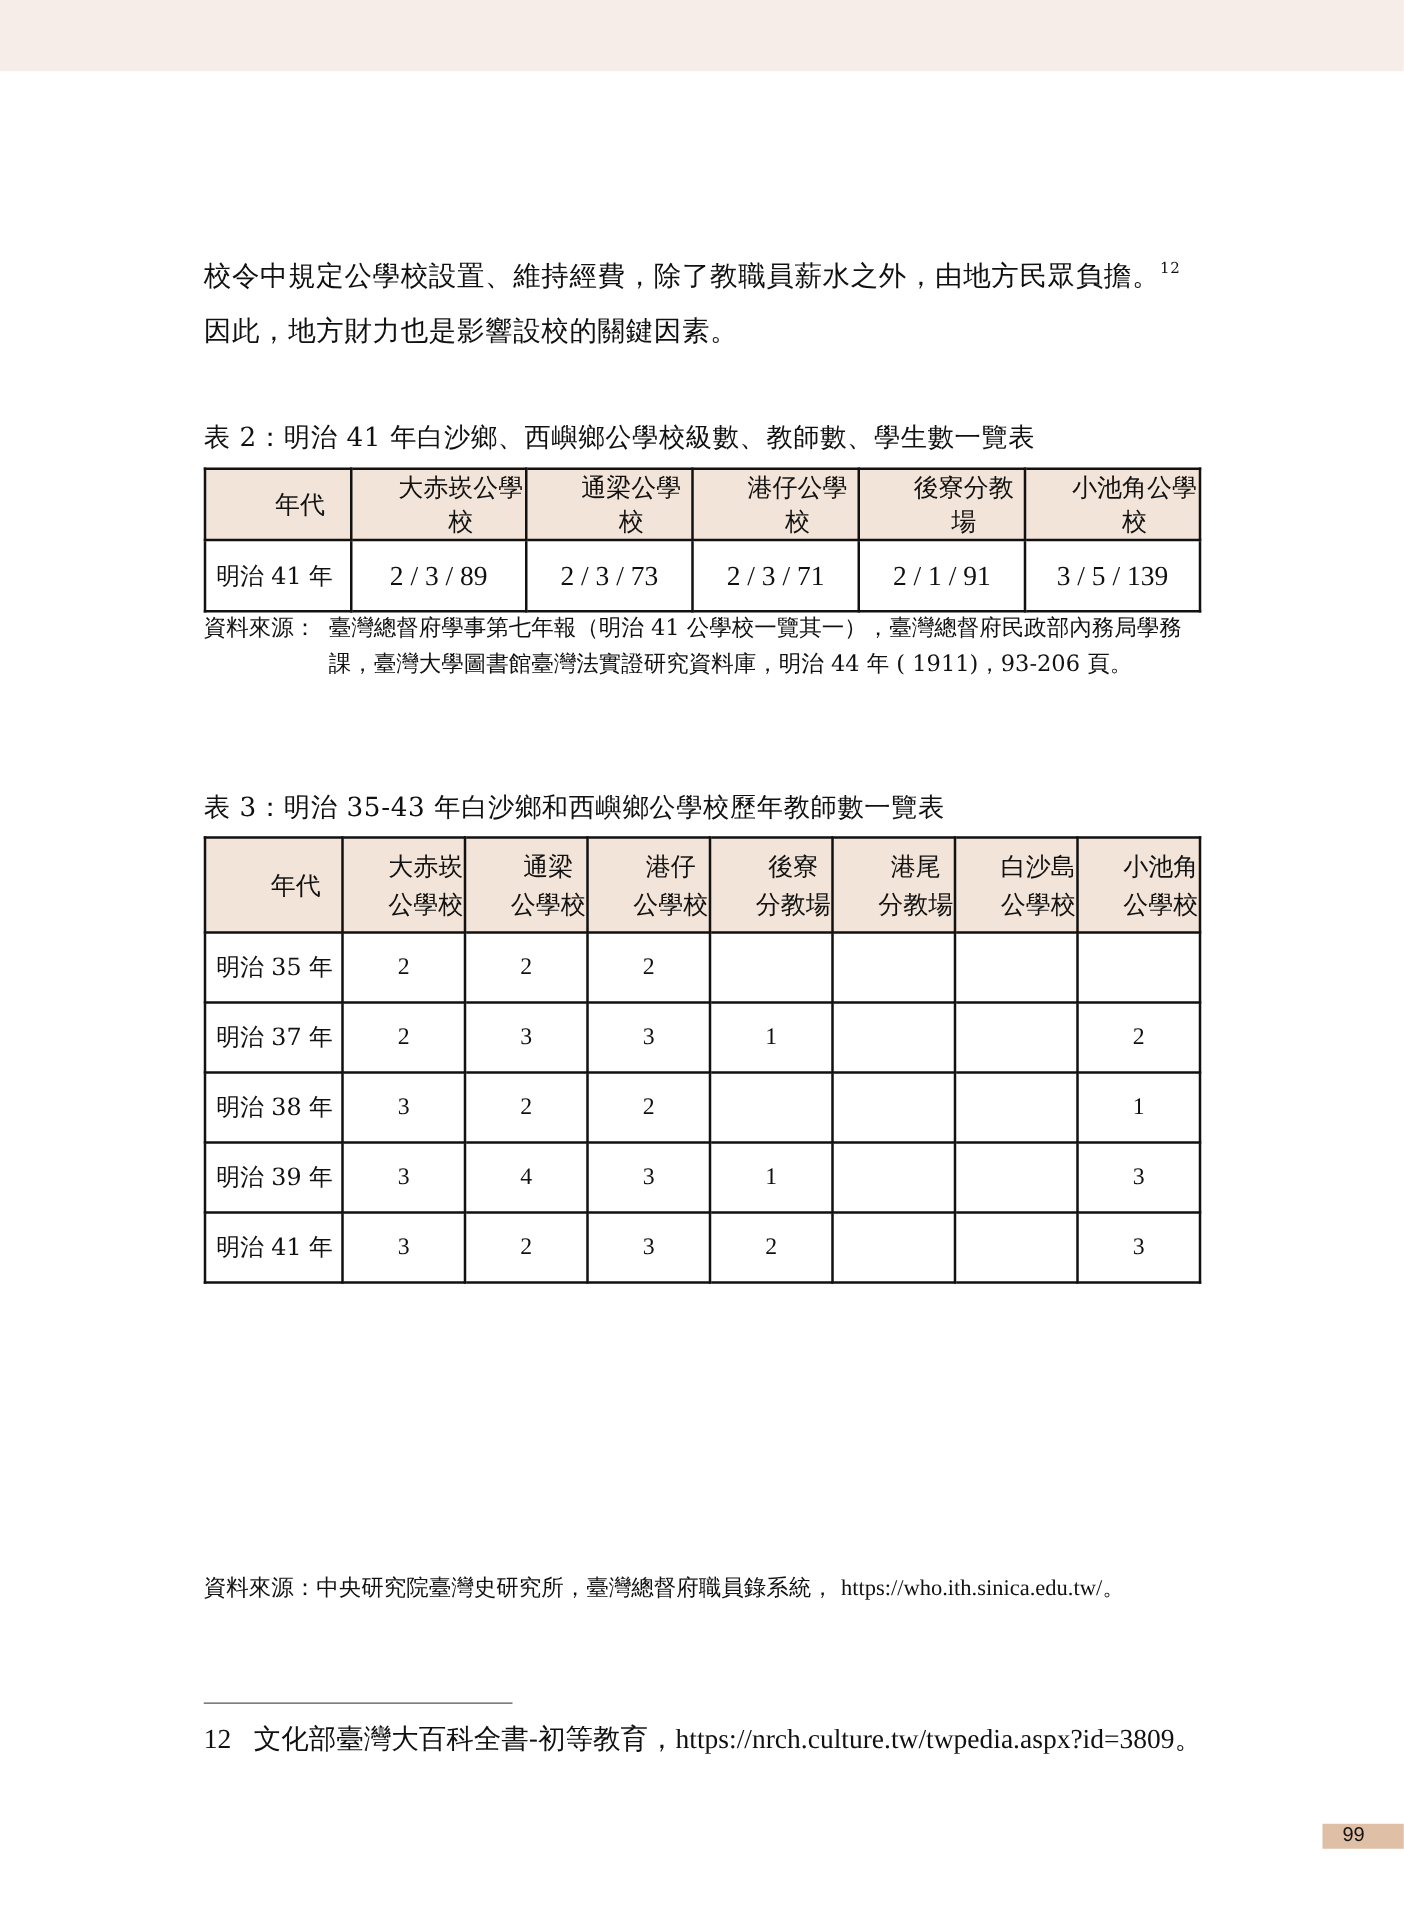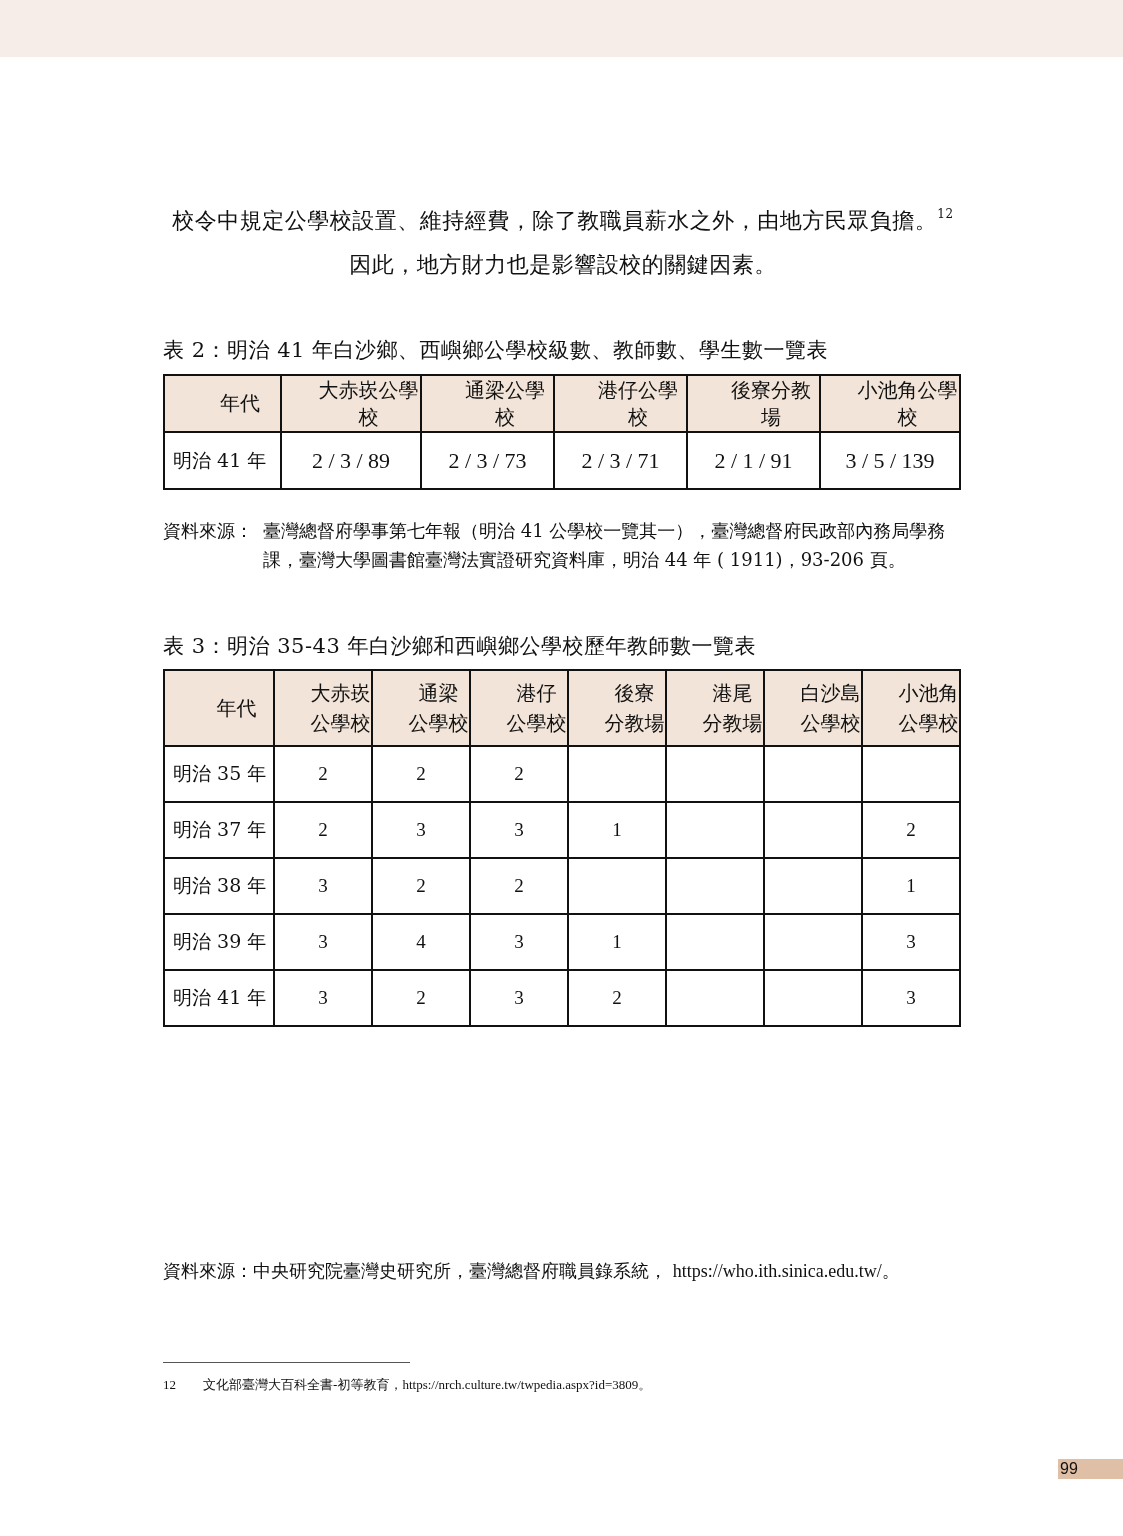--- a/index.html
+++ b/index.html
@@ -2,45 +2,45 @@
 <html><head>
 <meta charset="utf-8">
 <style>
   html, body { margin: 0; padding: 0; }
   body {
     width: 1123px; height: 1536px; position: relative; overflow: hidden;
     background: #ffffff; color: #111;
     font-family: "DejaVu Serif", "Liberation Serif", serif;
   }
   .top-band { position: absolute; left: 0; top: 0; width: 1123px; height: 57px; background: #f7ede8; }
-  .para { position: absolute; left: 163px; top: 192px; width: 800px; font-size: 22px; line-height: 44px; letter-spacing: 0.5px; text-align: center; }
+  .para { position: absolute; left: 163px; top: 192px; width: 800px; font-size: 22px; line-height: 44px; letter-spacing: 0.5px; }
   .para sup { font-size: 12px; vertical-align: 10px; }
   .caption { position: absolute; left: 163px; width: 796px; font-size: 21px; letter-spacing: 0.5px; }
   .cap2 { top: 336px; }
   .cap3 { top: 632px; }
   table { position: absolute; left: 163px; border-collapse: collapse; table-layout: fixed; }
   td, th { border: 2px solid #111; text-align: center; font-weight: normal; padding: 0; }
   th { background: #f2e4d8; padding-left: 35px; }
   .t2 { top: 374px; width: 796px; }
   .t2 th { height: 55px; font-size: 20px; }
   .t2 td { height: 55px; font-size: 22px; font-family: "Liberation Serif", serif; }
   .t3 { top: 669px; width: 796px; }
   .t3 th { height: 74px; font-size: 20px; line-height: 30px; }
   .t3 td { height: 54px; font-size: 19px; font-family: "Liberation Serif", serif; }
   .t3 td.year, .t2 td.year { text-align: left; padding-left: 8px; font-family: "DejaVu Serif", serif; font-size: 19px; border-radius: 11px; }
   .source { position: absolute; left: 163px; width: 800px; font-size: 18px; line-height: 29px; }
-  .src2 { top: 488px; margin-top: 28px; }
+  .src2 { top: 488px; }
   .src2 .label { float: left; }
   .src2 .body { margin-left: 100px; }
   .src3 { top: 1256px; }
   .fn-rule { position: absolute; left: 163px; top: 1362px; width: 247px; height: 1px; background: #555; }
-  .footnote { position: absolute; left: 163px; top: 1376px; font-size: 13px; }
+  .footnote { position: absolute; left: 163px; top: 1376px; font-size: 22px; }
   .footnote .num { display: inline-block; width: 40px; font-family: "Liberation Serif", serif; }
   .page-num { position: absolute; left: 1058px; top: 1459px; width: 65px; height: 20px; background: #dfc0a6;
-    font-family: "Liberation Sans", sans-serif; font-size: 16px; line-height: 20px; padding-left: 2px; box-sizing: border-box; }
+    font-family: "Liberation Sans", sans-serif; font-size: 16px; line-height: 20px; padding-left: 16px; box-sizing: border-box; }
   .url { font-family: "Liberation Serif", serif; }
 </style>
 </head>
 <body>
 
 <div class="top-band"></div>
 
 <div class="para">
   <div><span>校令中規定公學校設置、維持經費，除了教職員薪水之外，由地方民眾負擔。</span><sup>12</sup></div>
   <div>因此，地方財力也是影響設校的關鍵因素。</div>

